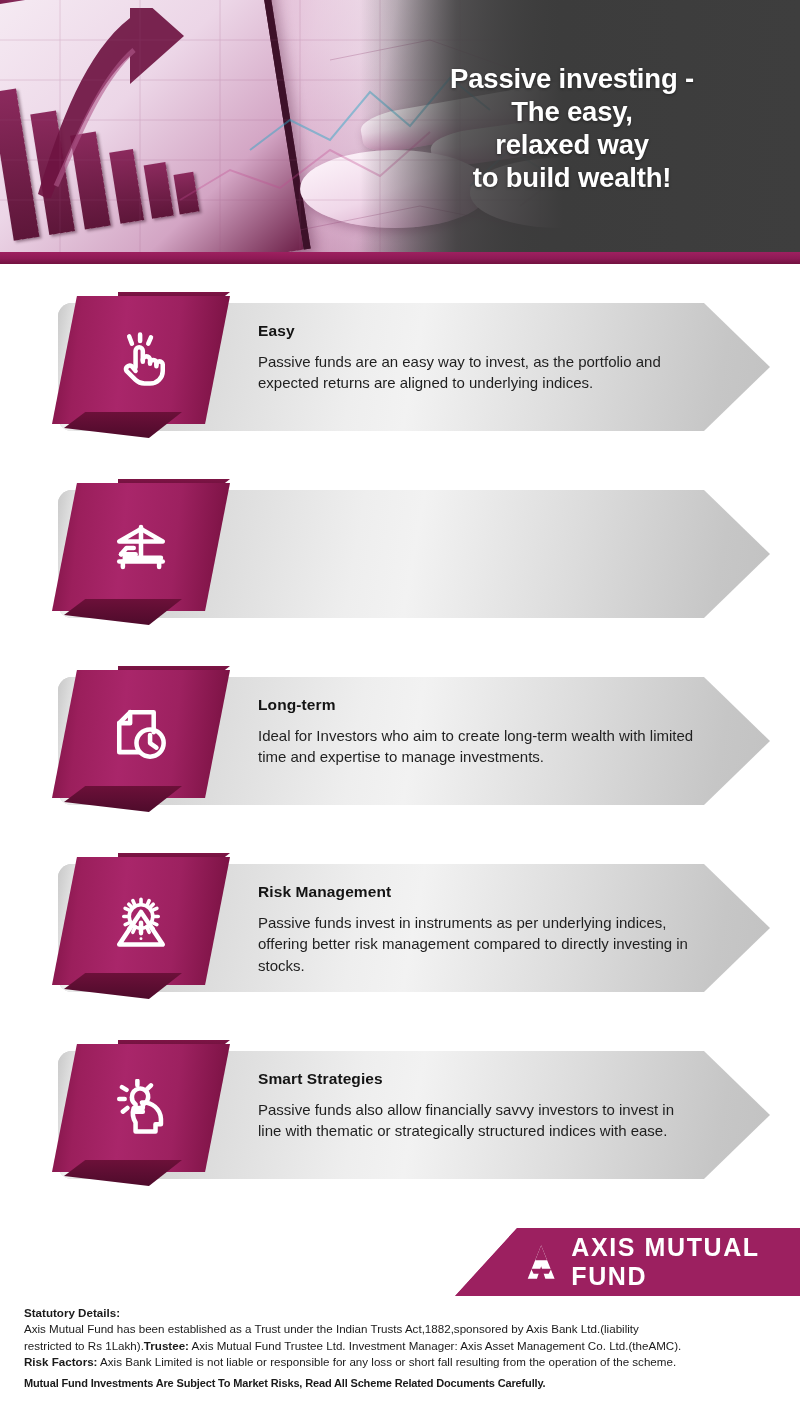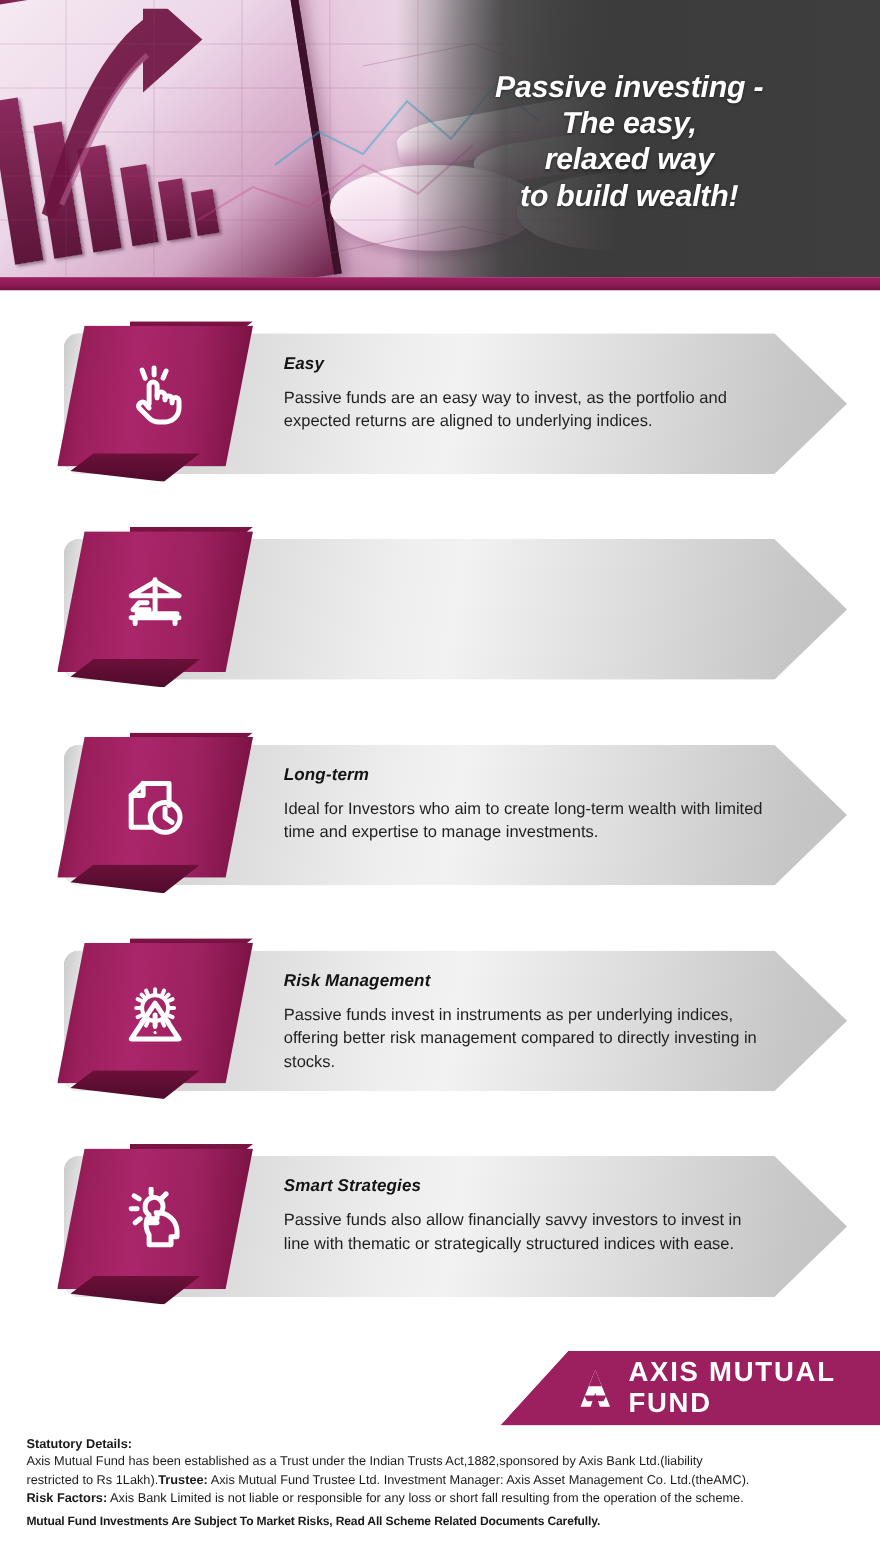--- a/index.html
+++ b/index.html
@@ -6,21 +6,21 @@
   * { margin:0; padding:0; box-sizing:border-box; }
   html,body { background:#ffffff; }
   body {
     width:800px; height:1422px; position:relative; overflow:hidden;
     font-family:"Liberation Sans", sans-serif;
     color:#1d1d1d;
   }
 
   
   .hero { position:absolute; left:0; top:0; width:800px; height:252px; overflow:hidden;
-          background:#0f172a;font-style:italic; }
+          background:#0f172a; }
   .hero-photo { position:absolute; inset:0; }
   
   .ph-base { position:absolute; inset:0;
      background:
        linear-gradient(100deg,
          rgba(120,20,70,0.92) 0%,
          rgba(171,58,117,0.62) 12%,
          rgba(214,150,190,0.50) 26%,
          rgba(236,205,225,0.42) 38%,
          rgba(245,235,242,0.35) 47%,
@@ -121,21 +121,21 @@
   }
   .ribbon .icon {
     position:absolute; left:0; top:0; width:178px; height:136px;
     display:flex; align-items:center; justify-content:center;
   }
   .ribbon .icon svg { width:58px; height:58px; display:block;
     stroke:#ffffff; fill:none; stroke-width:5; stroke-linecap:round; stroke-linejoin:round; }
 
   .card-text { position:absolute; left:258px; top:30px; width:440px; }
   .card-title { font-size:15.5px; font-weight:bold; color:#141414; margin-bottom:11px;
-                letter-spacing:.1px;font-style:italic; }
+                letter-spacing:.1px; }
   .card-desc { font-size:15px; line-height:1.42; color:#1f1f1f; }
 
   
   .logo-bar { position:absolute; left:455px; top:1228px; width:345px; height:68px;
      background:#9c2060; border-radius:34px 0 0 0;
      -webkit-clip-path: polygon(62px 0, 100% 0, 100% 100%, 0 100%);
      clip-path: polygon(62px 0, 100% 0, 100% 100%, 0 100%);
      display:flex; align-items:center; }
   .logo-bar .swoosh { position:absolute; left:0; top:0; width:90px; height:68px;
      background:#9c2060;

